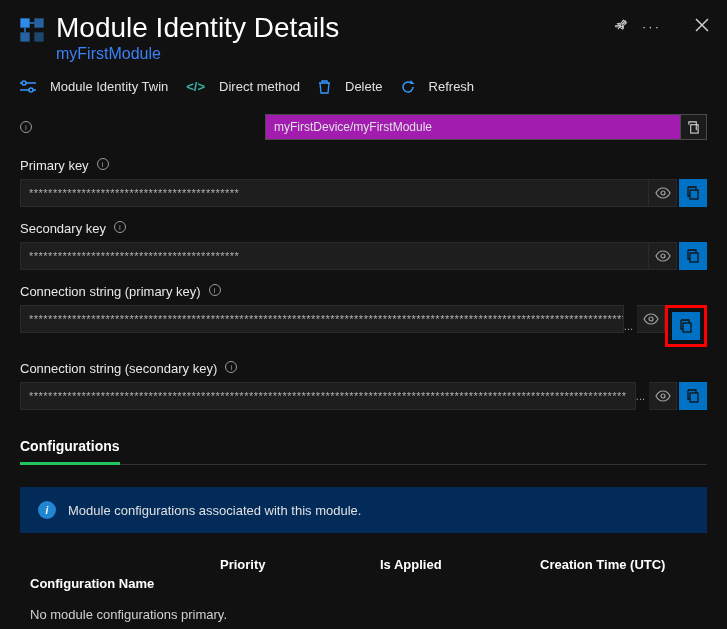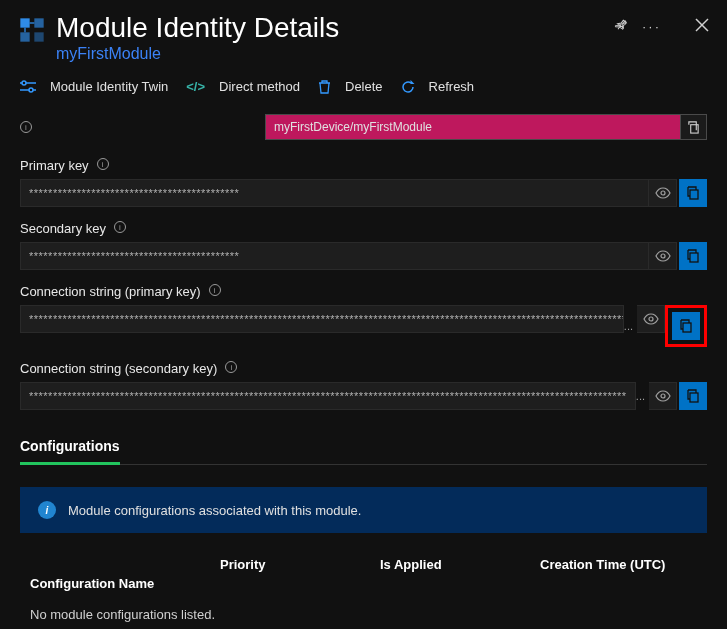--- a/index.html
+++ b/index.html
@@ -95,21 +95,21 @@
       color: #999;
       cursor: pointer;
     }
     .input-group {
       flex: 1;
       display: flex;
       align-items: stretch;
     }
     .text-input {
       flex: 1;
-      background: #be185d;
+      background: #a21caf;
       border: 1px solid #4a4a4a;
       color: #e0e0e0;
       padding: 5px 8px;
       font-size: 12px;
       height: 26px;
     }
     .input-copy {
       width: 26px;
       height: 26px;
       background: #1b1b1b;
@@ -422,15 +422,15 @@
       <div class="info-badge">i</div>
       <div>Module configurations associated with this module.</div>
     </div>
 
     <div class="table-header">
       <div class="th-1">Configuration Name</div>
       <div class="th-2">Priority</div>
       <div class="th-3">Is Applied</div>
       <div class="th-4">Creation Time (UTC)</div>
     </div>
-    <div class="table-empty">No module configurations listed.</div>
+    <div class="table-empty">No module configurations primary.</div>
   </div>
 </div>
 
 </body></html>

